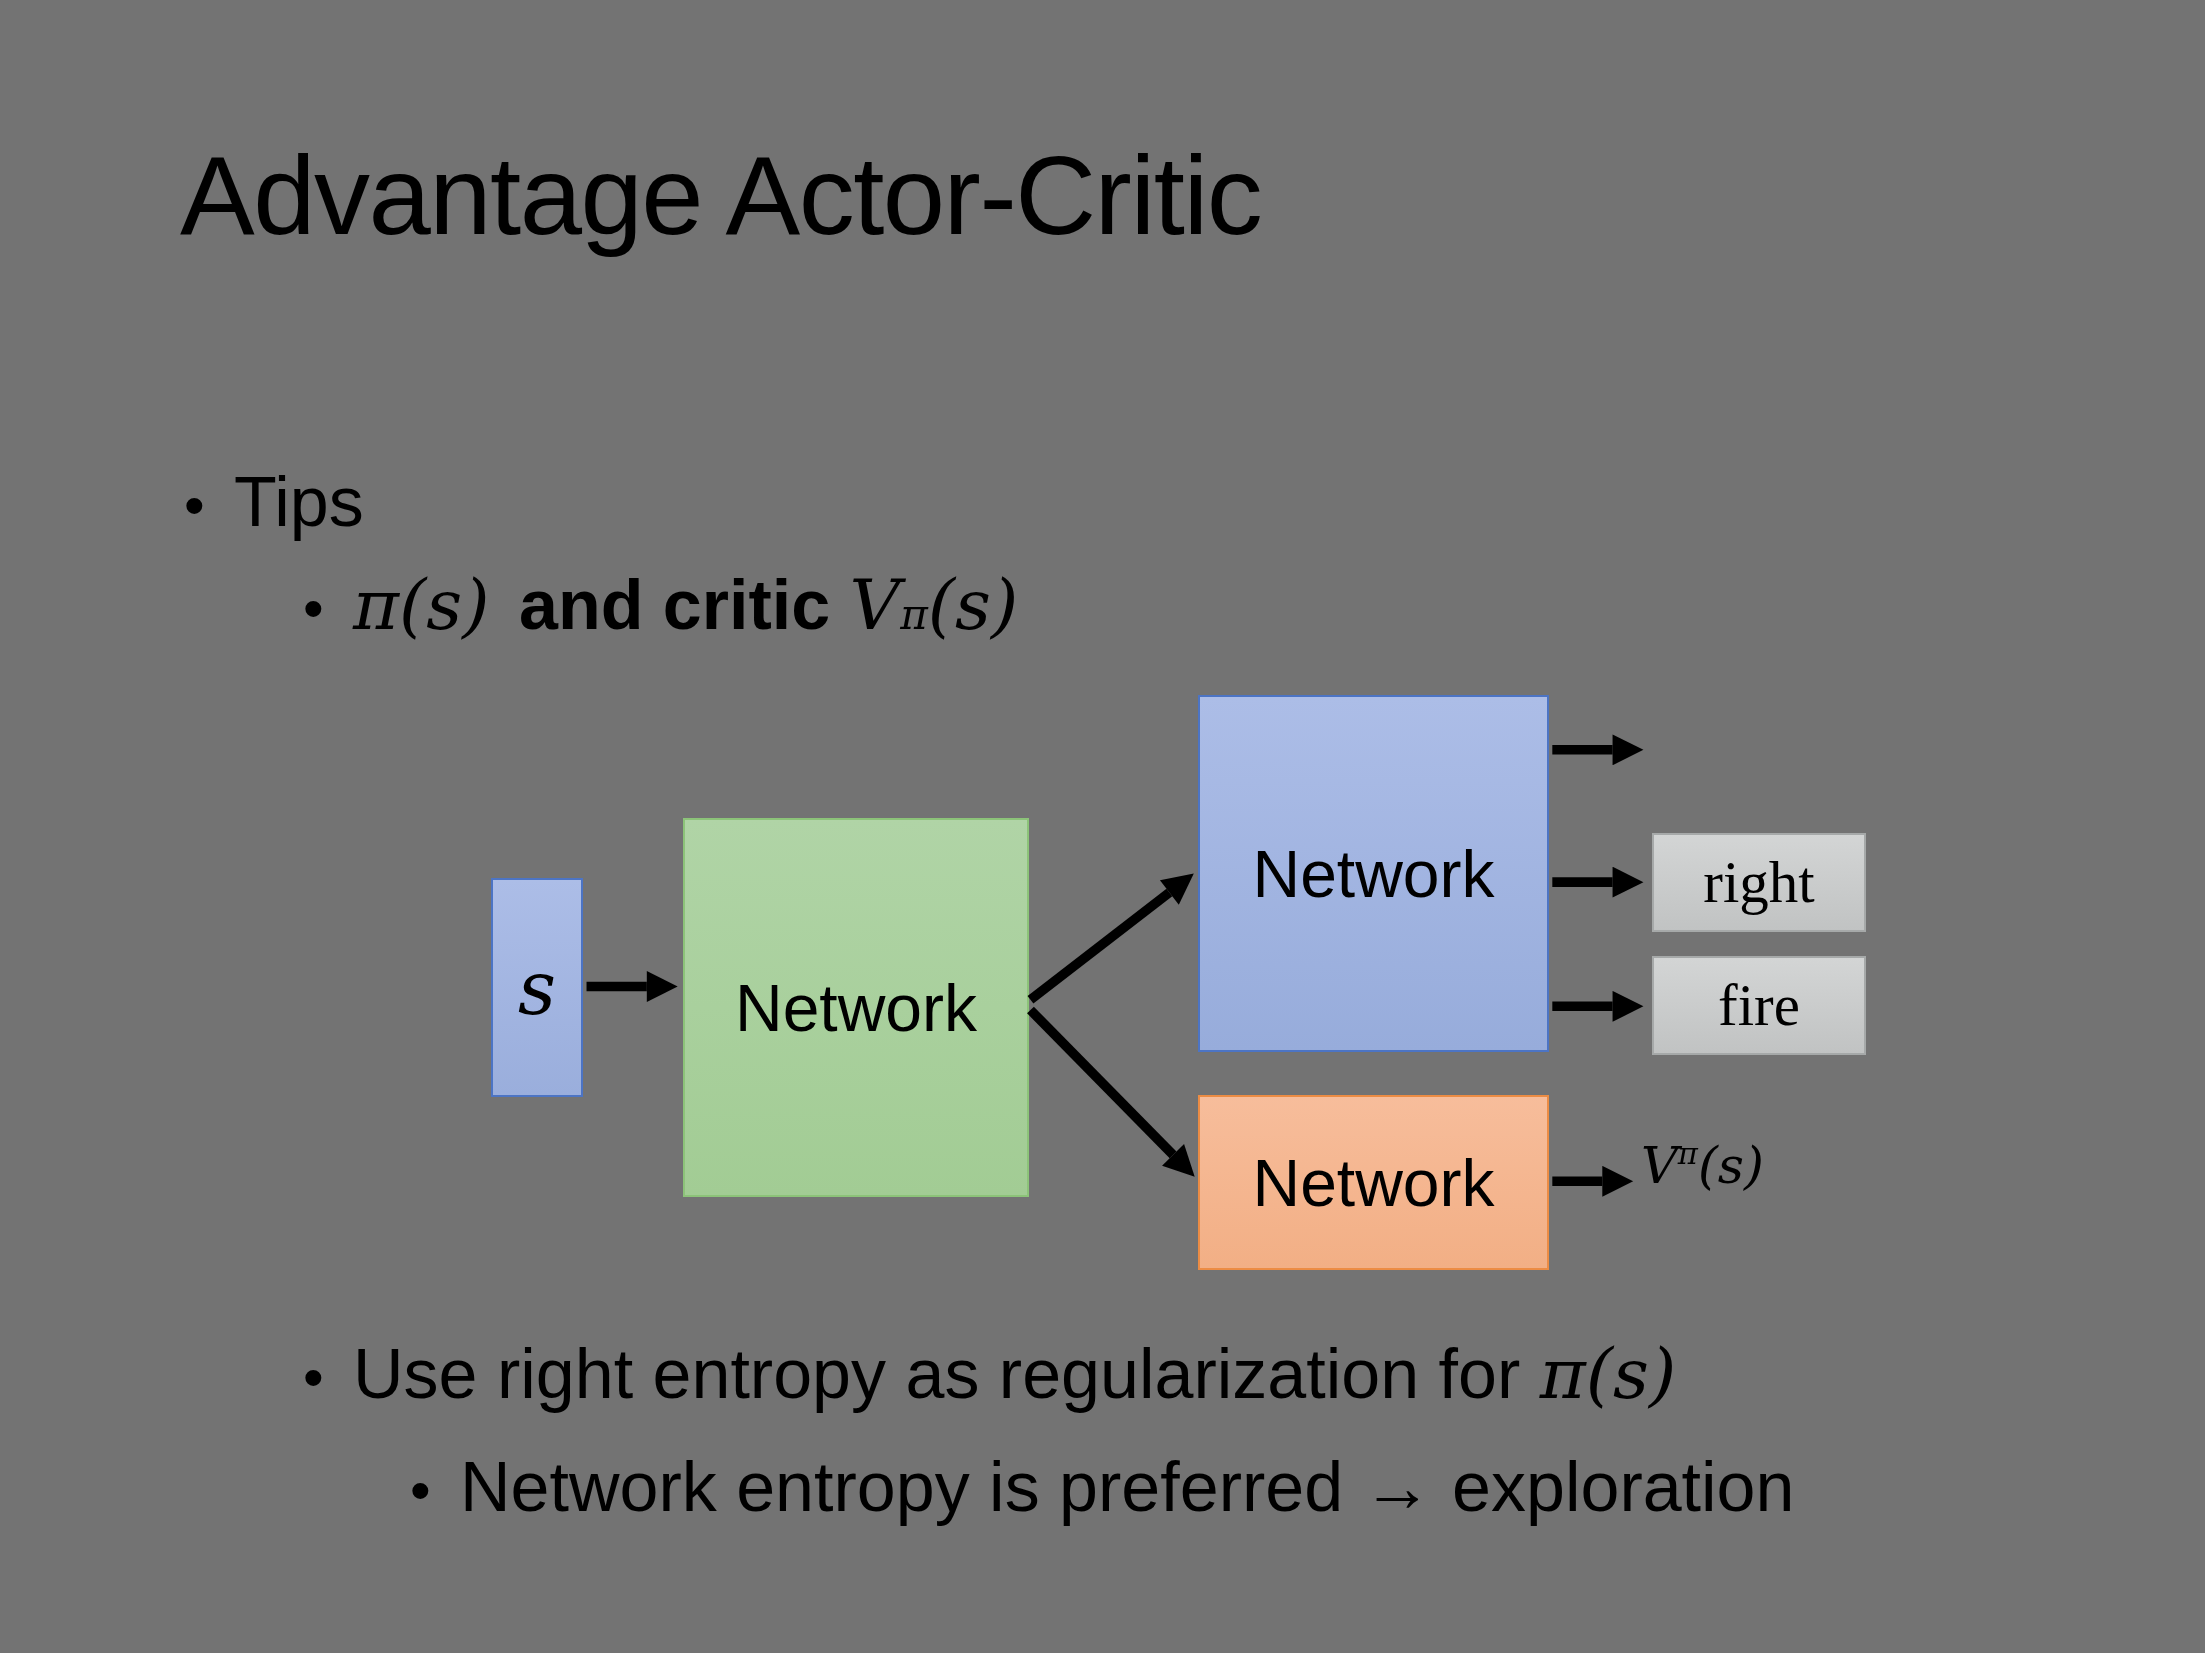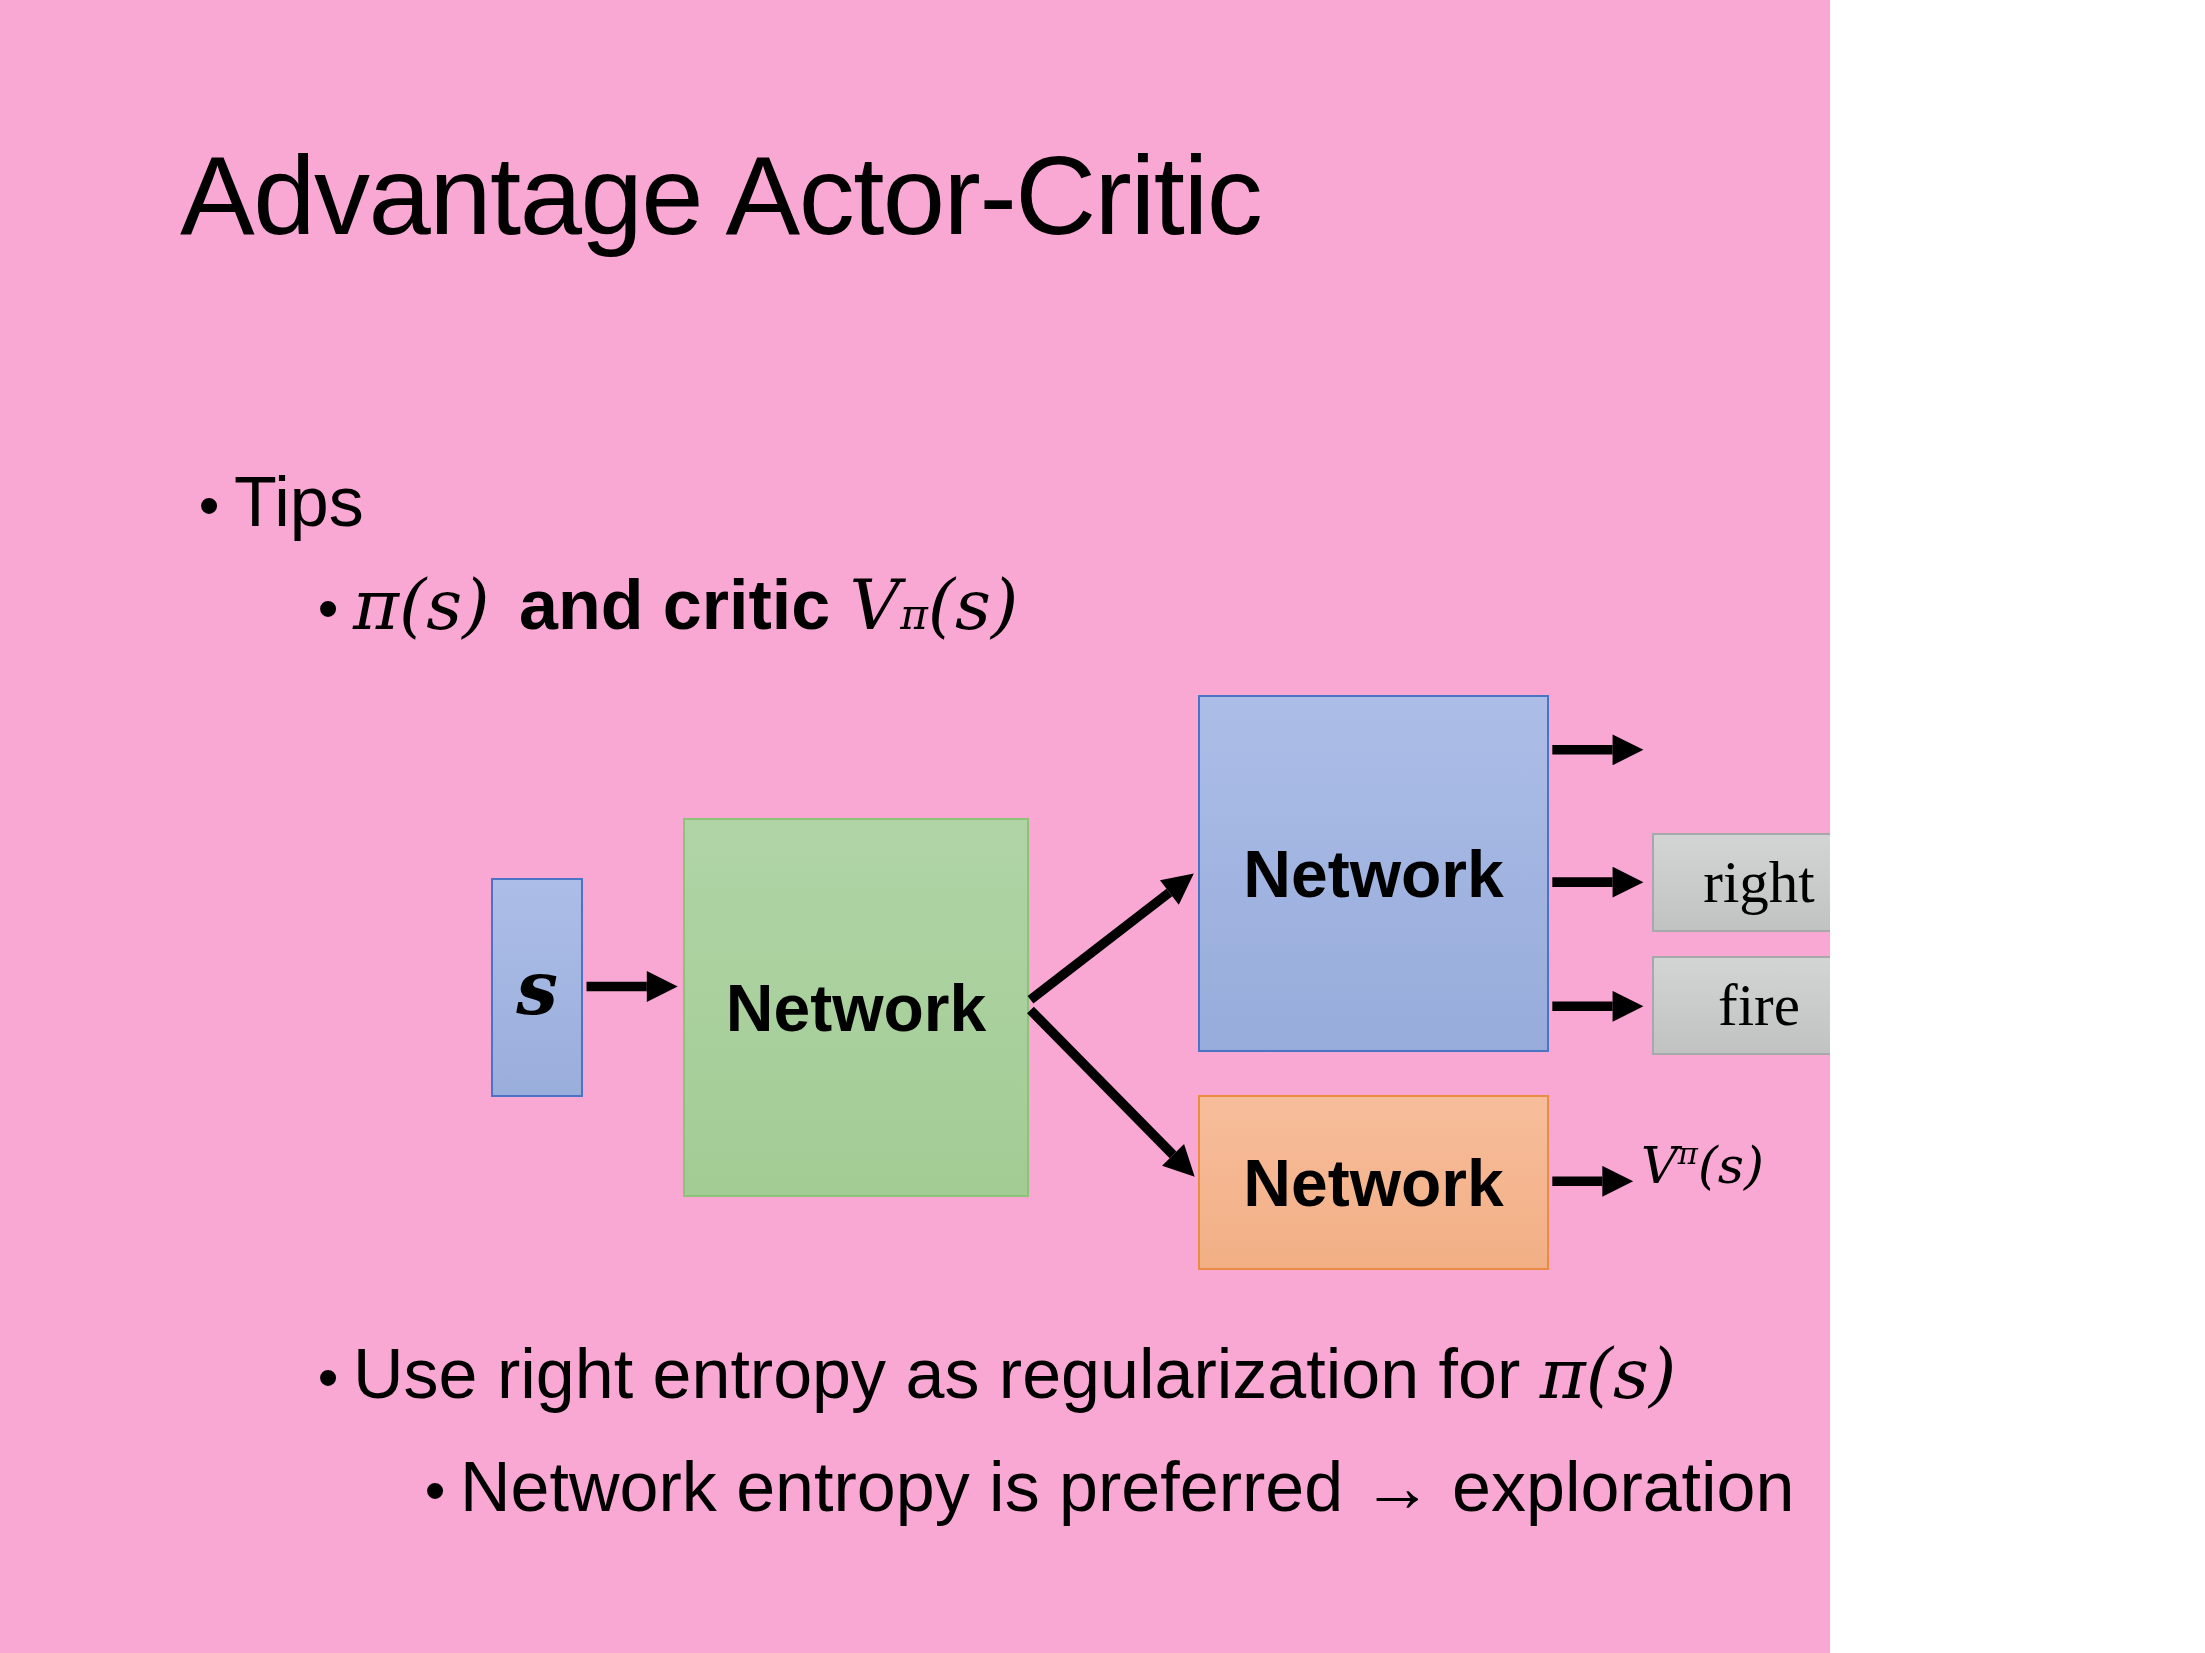--- a/index.html
+++ b/index.html
@@ -1,43 +1,42 @@
 <!DOCTYPE html>
 <html style="font-size:11.8px"><head>
 <meta charset="utf-8">
 <style>
   html,body{margin:0;padding:0;background:#ffffff;}
   .slide{
     position:relative;
-    width:1830px;height:1654px;
-    background:#f9a8d4;
+    width:2205px;height:1654px;
+    background:#737373;
     font-family:"Liberation Sans",sans-serif;
     color:#000000;
     overflow:hidden;
-    text-align:center;
   }
   .title{
     position:absolute;left:180px;top:131px;
     font-size:112px;font-weight:400;letter-spacing:-1.5px;
     white-space:nowrap;
   }
   .line{
     position:absolute;display:flex;align-items:baseline;
     font-size:70px;line-height:1.15;white-space:pre;
   }
   .bullet{flex:none;width:50px;font-size:59px;}
   .math{font-family:"DejaVu Serif",serif;font-style:italic;}
   .gap{margin-left:0.42em;font-weight:bold;}
   .sup{font-size:60%;vertical-align:0.62em;font-style:italic;}
   
   .box{
     position:absolute;display:flex;align-items:center;justify-content:center;
     box-sizing:border-box;
   }
-  .box .lbl{font-size:66px;color:#000;font-weight:bold;}
+  .box .lbl{font-size:66px;color:#000;}
   #state-box{
     left:491px;top:878px;width:92px;height:219px;
     background:linear-gradient(180deg,#ACBDE7 0%,#9AAEDC 100%);
     border:2.2px solid #4C74C4;
   }
   #state-box .lbl{font-family:"DejaVu Serif",serif;font-style:italic;font-size:74px;}
   #shared-box{
     left:683px;top:818px;width:346px;height:379px;
     background:linear-gradient(180deg,#B0D4A6 0%,#A2CC94 100%);
     border:2.2px solid #8CC379;

